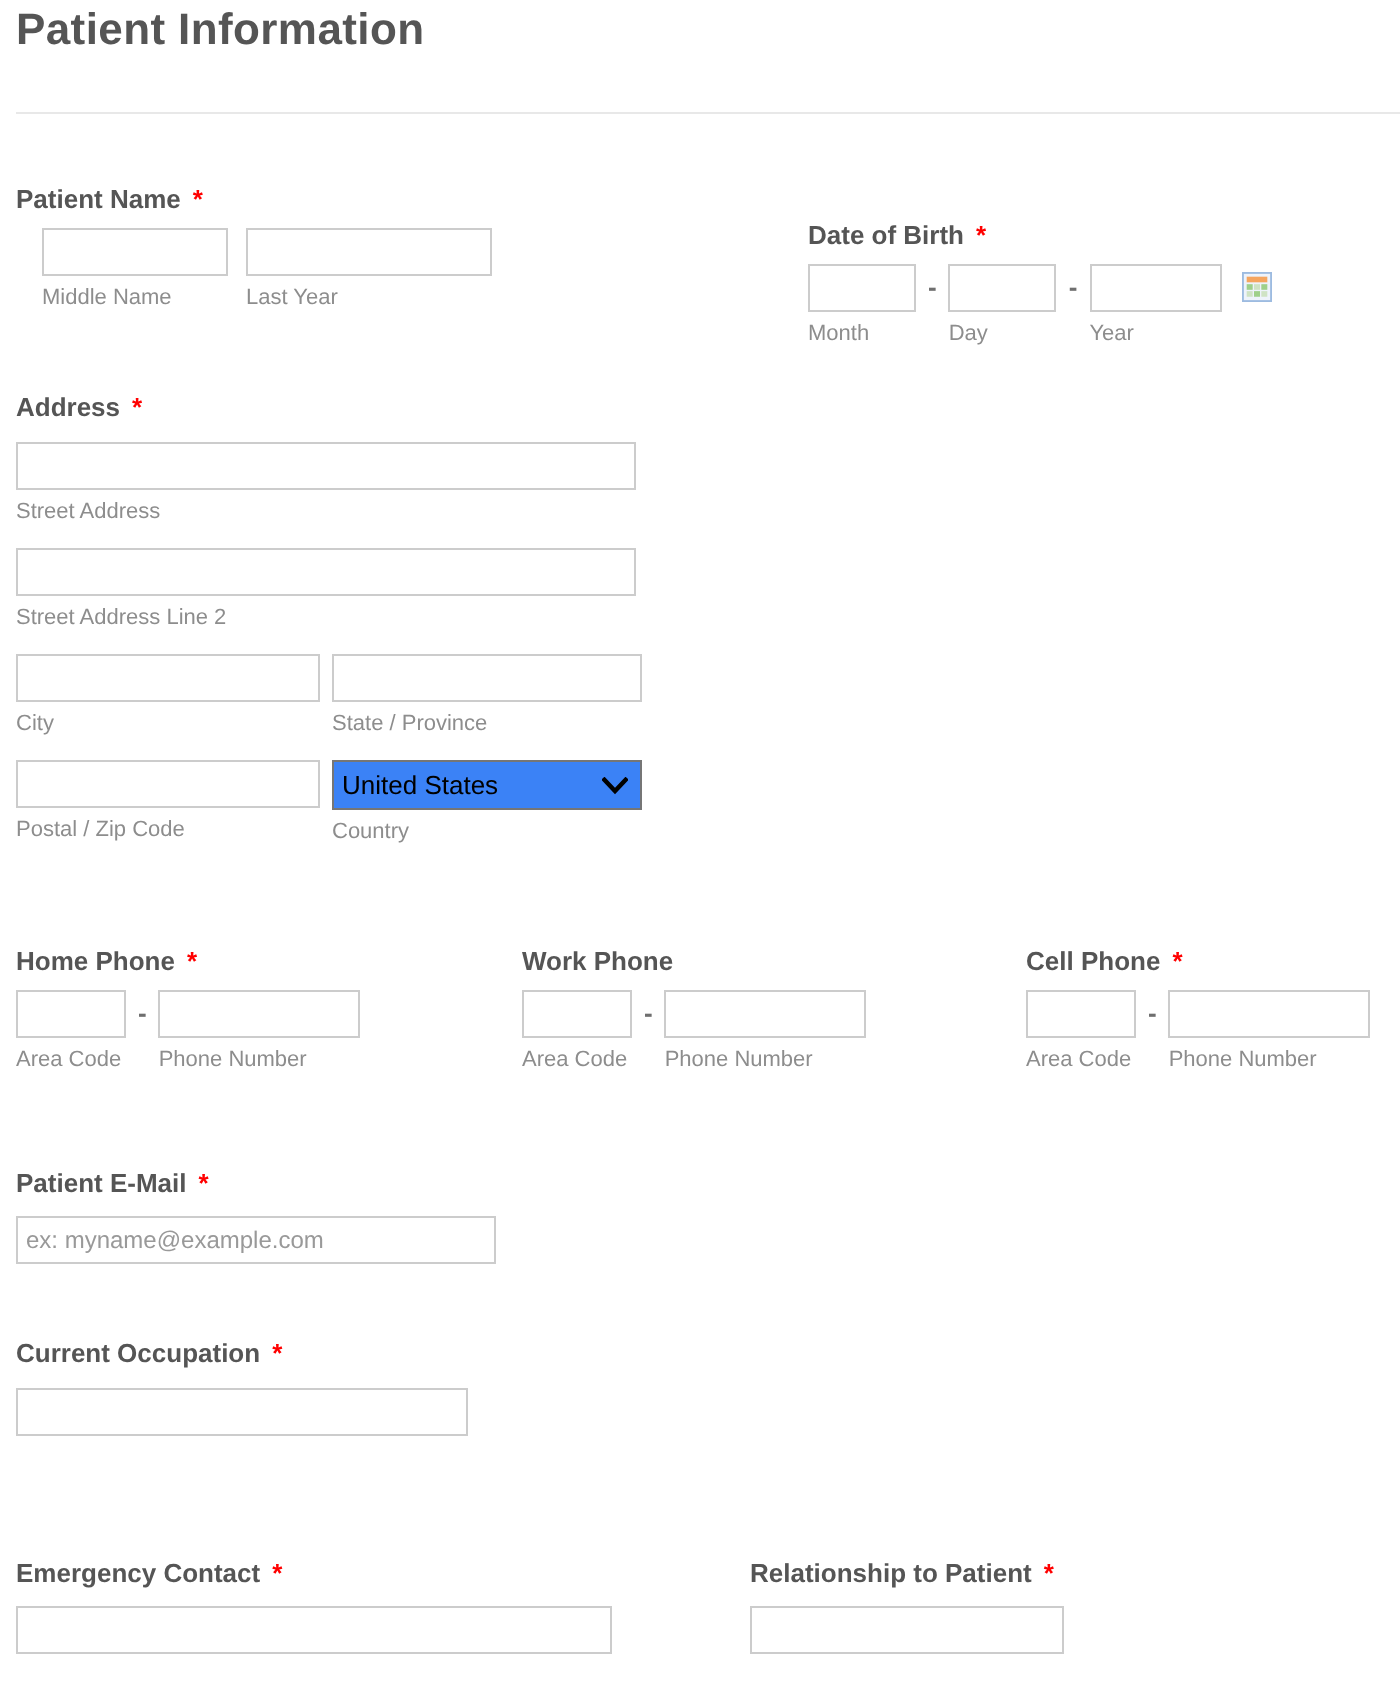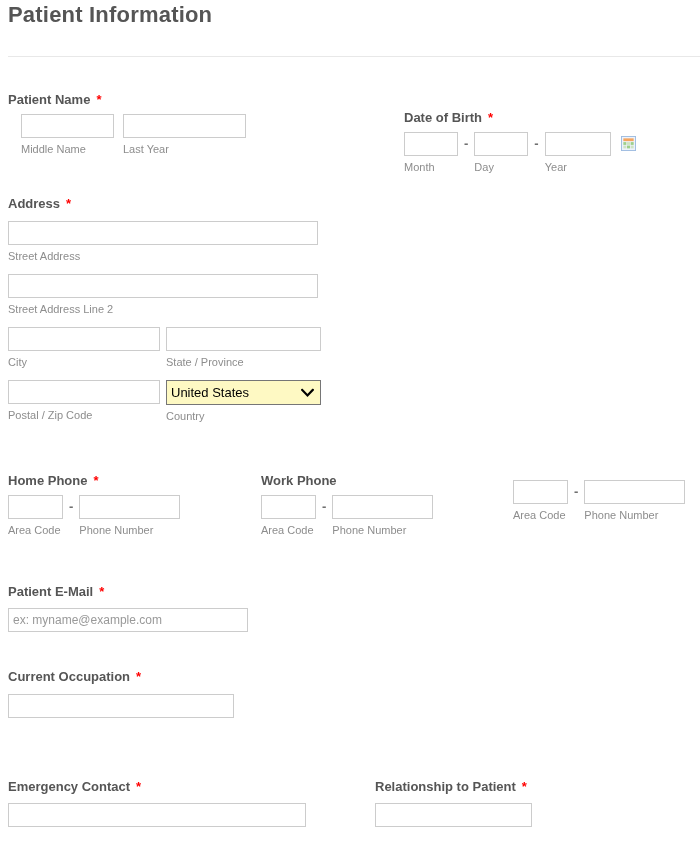--- a/index.html
+++ b/index.html
@@ -63,21 +63,21 @@
     padding: 0 4px;
     border-radius: 0;
     outline: none;
   }
   .inp::placeholder { color: #999999; opacity: 1; }
 
   .sel {
     display: block;
     height: 25px;
     border: 1px solid #767676;
-    background: #fef9c3;
+    background: #3b82f6;
     font-family: "Liberation Sans", sans-serif;
     font-size: 13px;
     color: #000000;
     padding: 0 4px;
     border-radius: 0;
     appearance: none;
     -webkit-appearance: none;
   }
   .sel-wrap { position: relative; display: inline-block; }
   .chev {
@@ -227,20 +227,21 @@
       </div>
       <div class="dash">-</div>
       <div class="col">
         <input class="inp" style="width: 101px;" value="">
         <span class="sub">Phone Number</span>
       </div>
     </div>
   </div>
 
   <div class="field-block" style="left:513px; top:473px;">
+    <div class="label"><span>Cell Phone</span><span class="req">*</span></div>
     <div class="row" style="margin-top:7px;">
       <div class="col">
         <input class="inp" style="width: 55px;" value="">
         <span class="sub">Area Code</span>
       </div>
       <div class="dash">-</div>
       <div class="col">
         <input class="inp" style="width: 101px;" value="">
         <span class="sub">Phone Number</span>
       </div>

